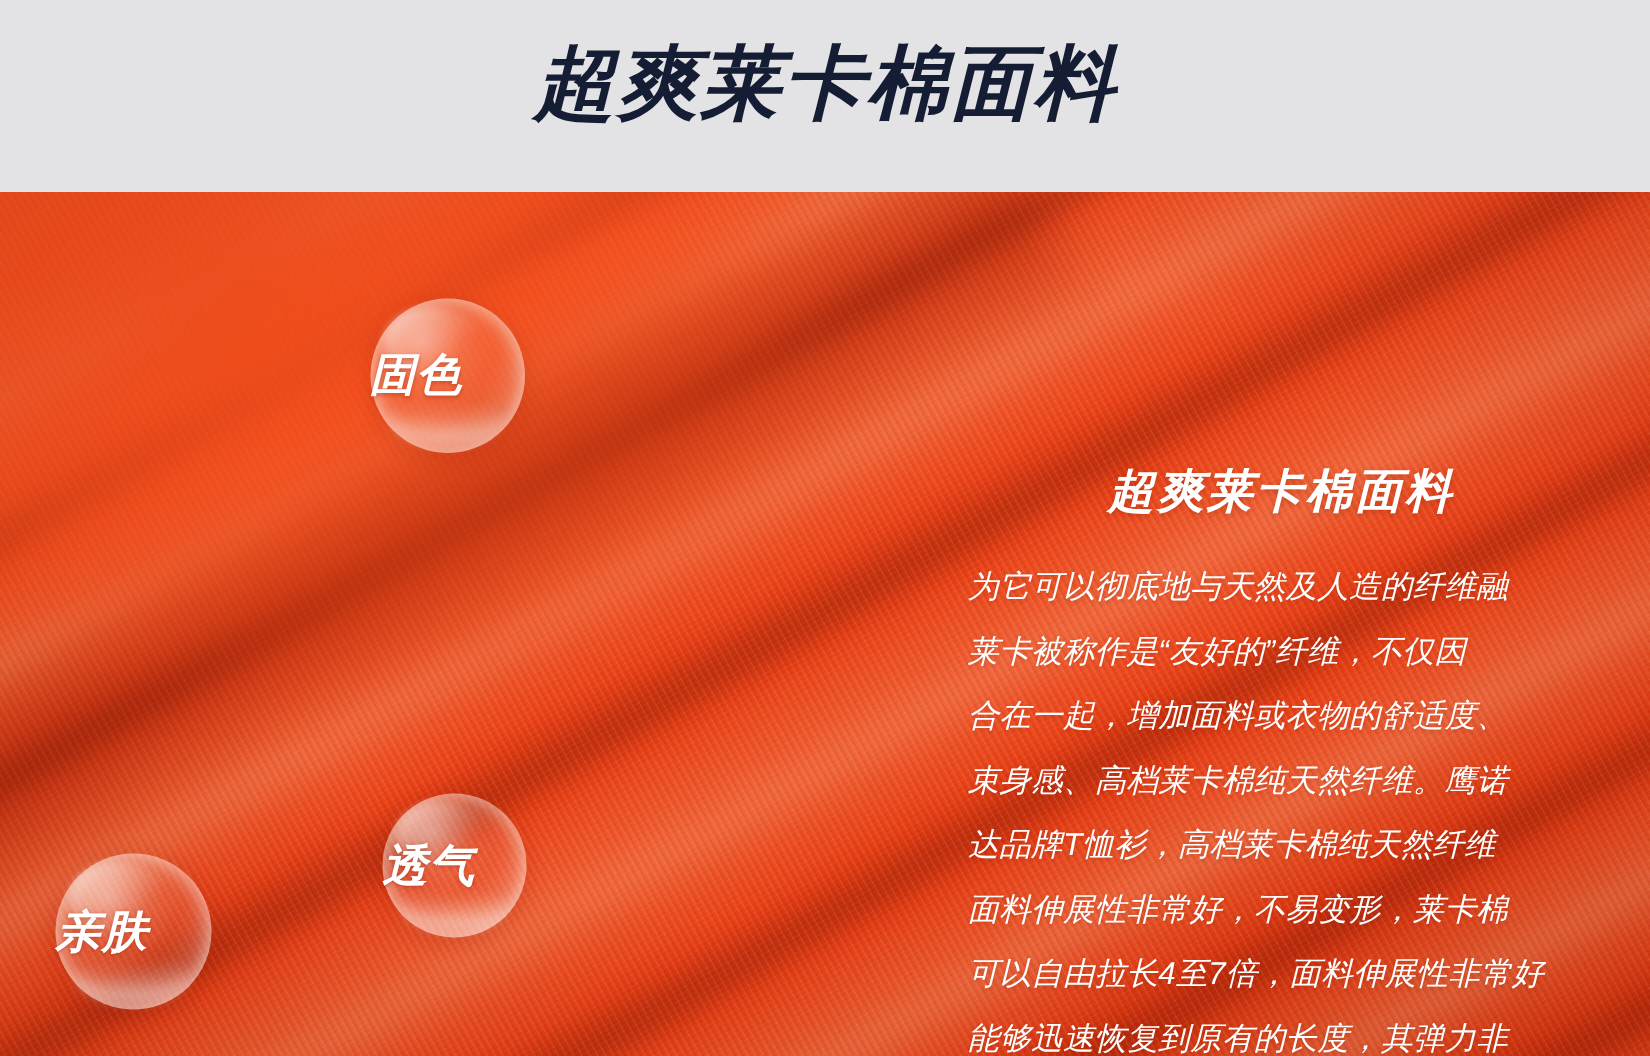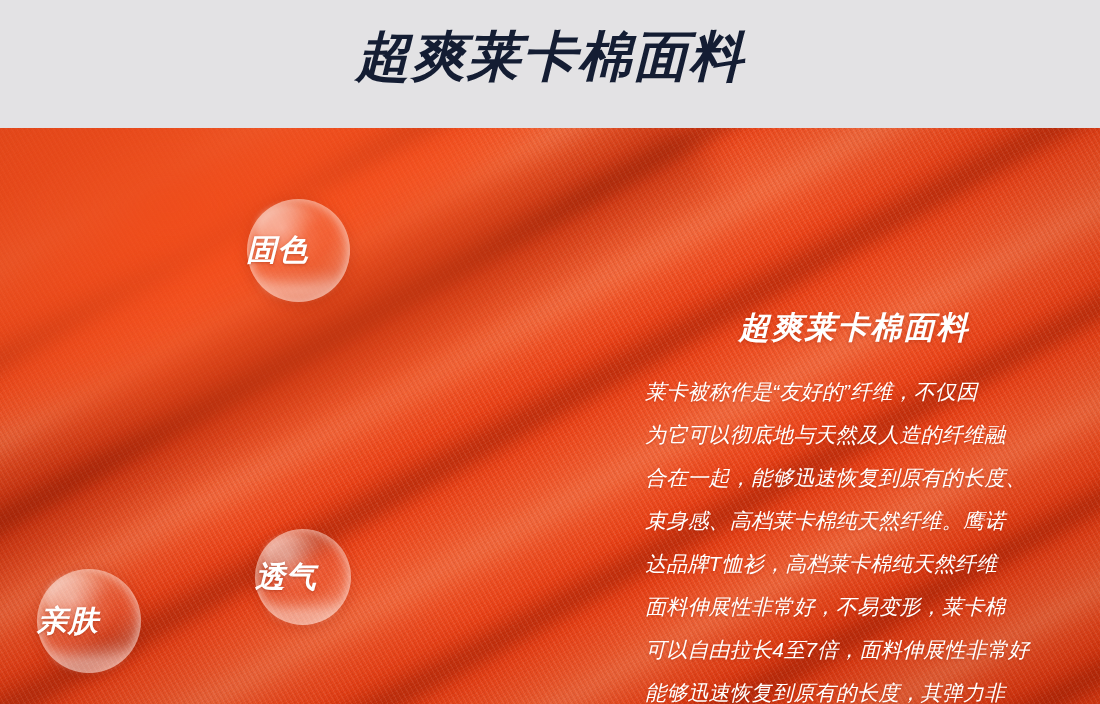--- a/index.html
+++ b/index.html
@@ -296,23 +296,23 @@
       <span class="bubble-label" style="font-size: 30px;">亲肤</span>
     </div>
 
     <div class="bubble" id="bubble-2" style="width: 96px; height: 96px; left: 255px; top: 401px;">
       <span class="bubble-label" style="font-size: 30px;">透气</span>
     </div>
 
     <div id="info-panel">
       <div id="info-heading">超爽莱卡棉面料</div>
       <div id="info-body">
+        <div class="body-line">为它可以彻底地与天然及人造的纤维融</div>
         <div class="body-line">莱卡被称作是“友好的”纤维，不仅因</div>
-        <div class="body-line">为它可以彻底地与天然及人造的纤维融</div>
-        <div class="body-line">合在一起，能够迅速恢复到原有的长度、</div>
+        <div class="body-line">合在一起，增加面料或衣物的舒适度、</div>
         <div class="body-line">束身感、高档莱卡棉纯天然纤维。鹰诺</div>
         <div class="body-line">达品牌T恤衫，高档莱卡棉纯天然纤维</div>
         <div class="body-line">面料伸展性非常好，不易变形，莱卡棉</div>
         <div class="body-line">可以自由拉长4至7倍，面料伸展性非常好</div>
         <div class="body-line">能够迅速恢复到原有的长度，其弹力非</div>
 
       </div>
     </div>
 
   </div>

